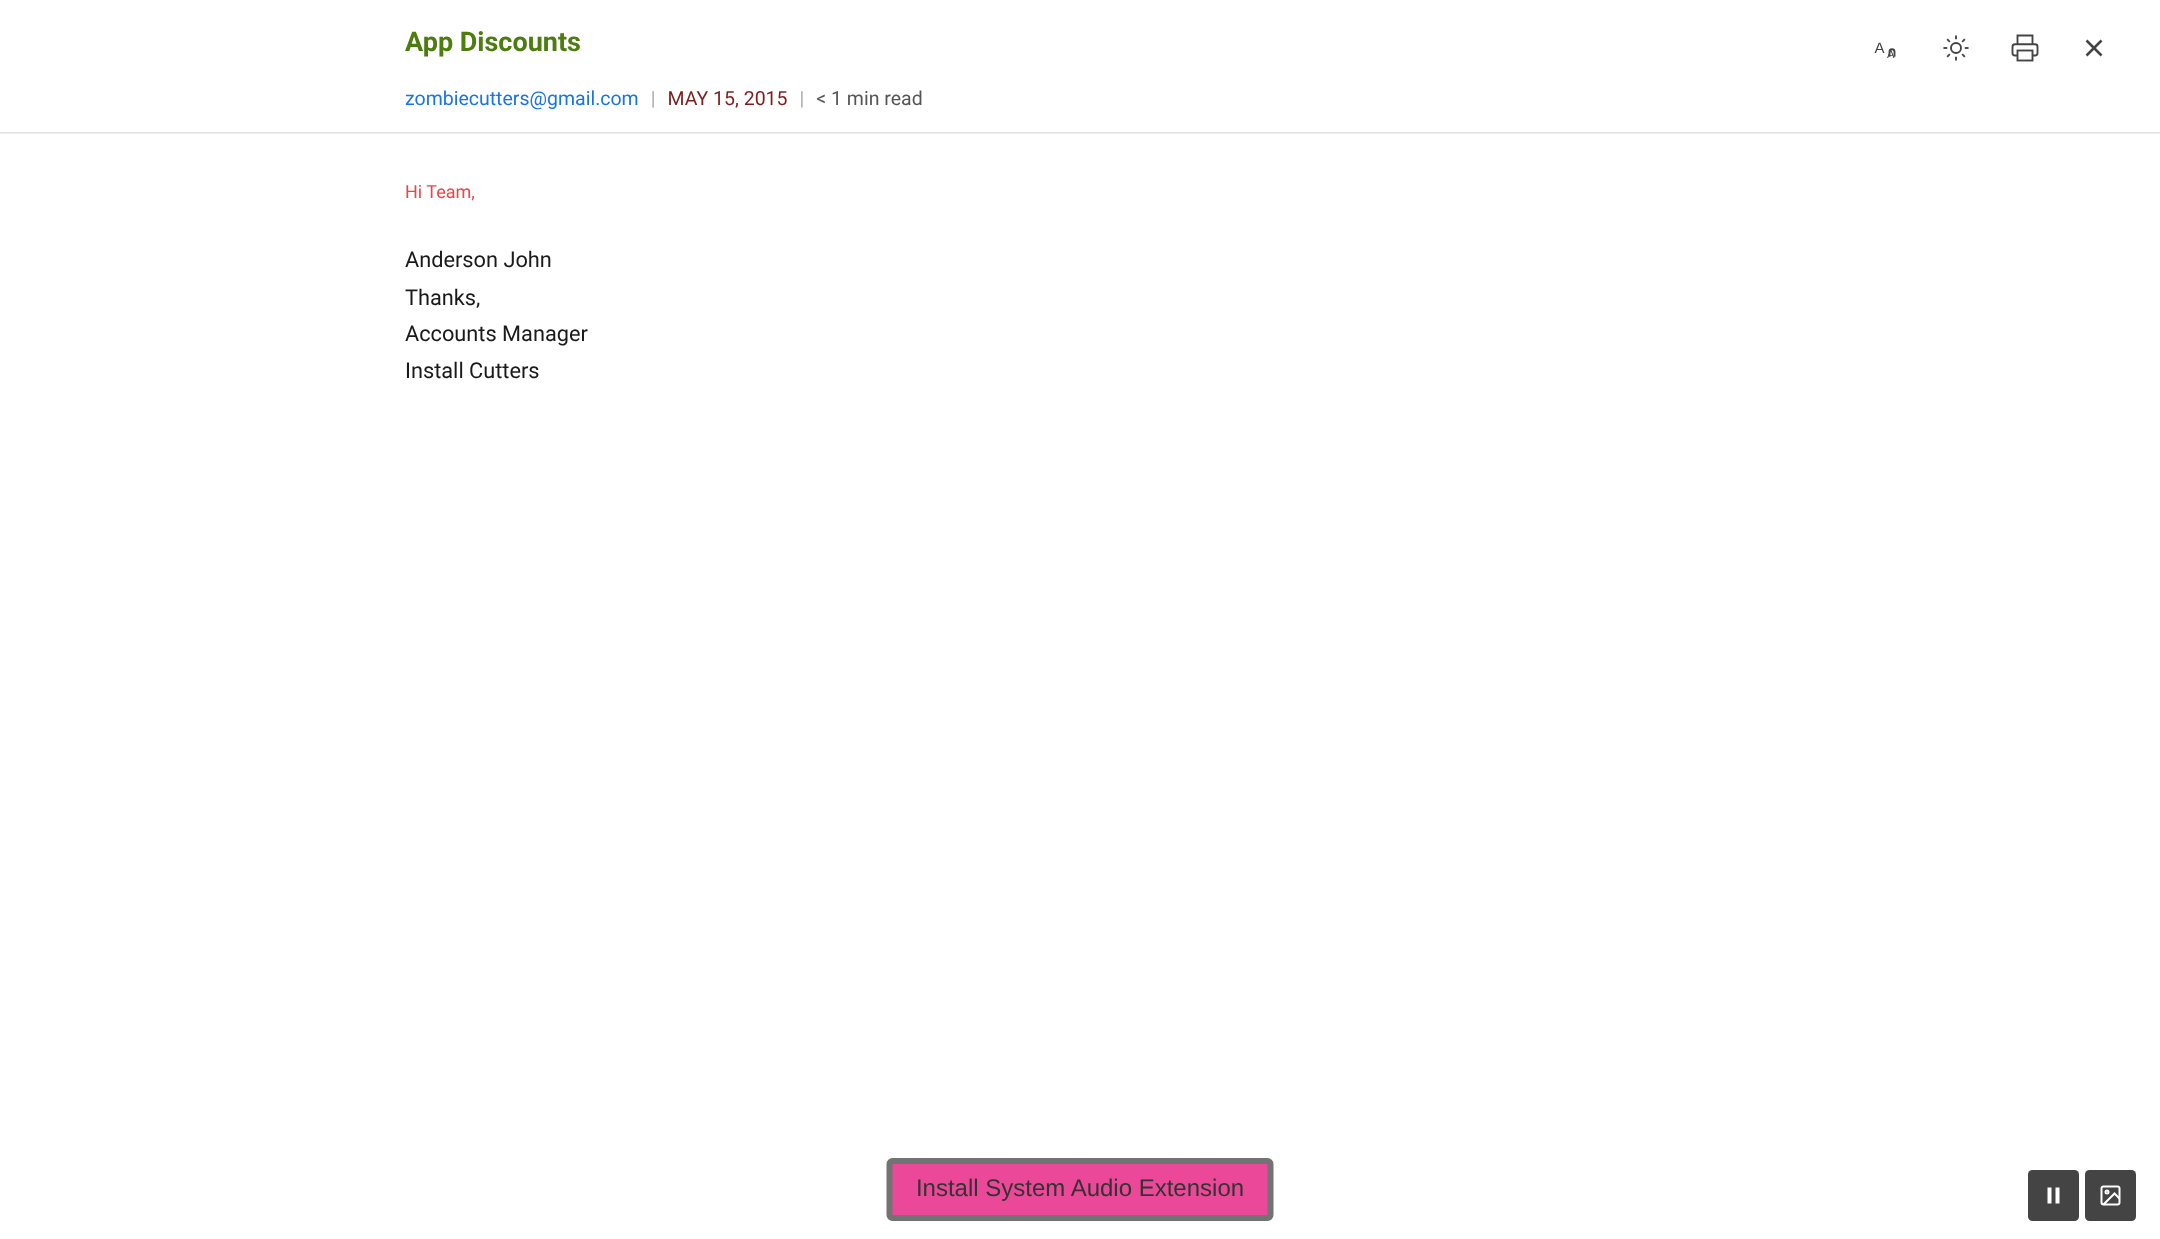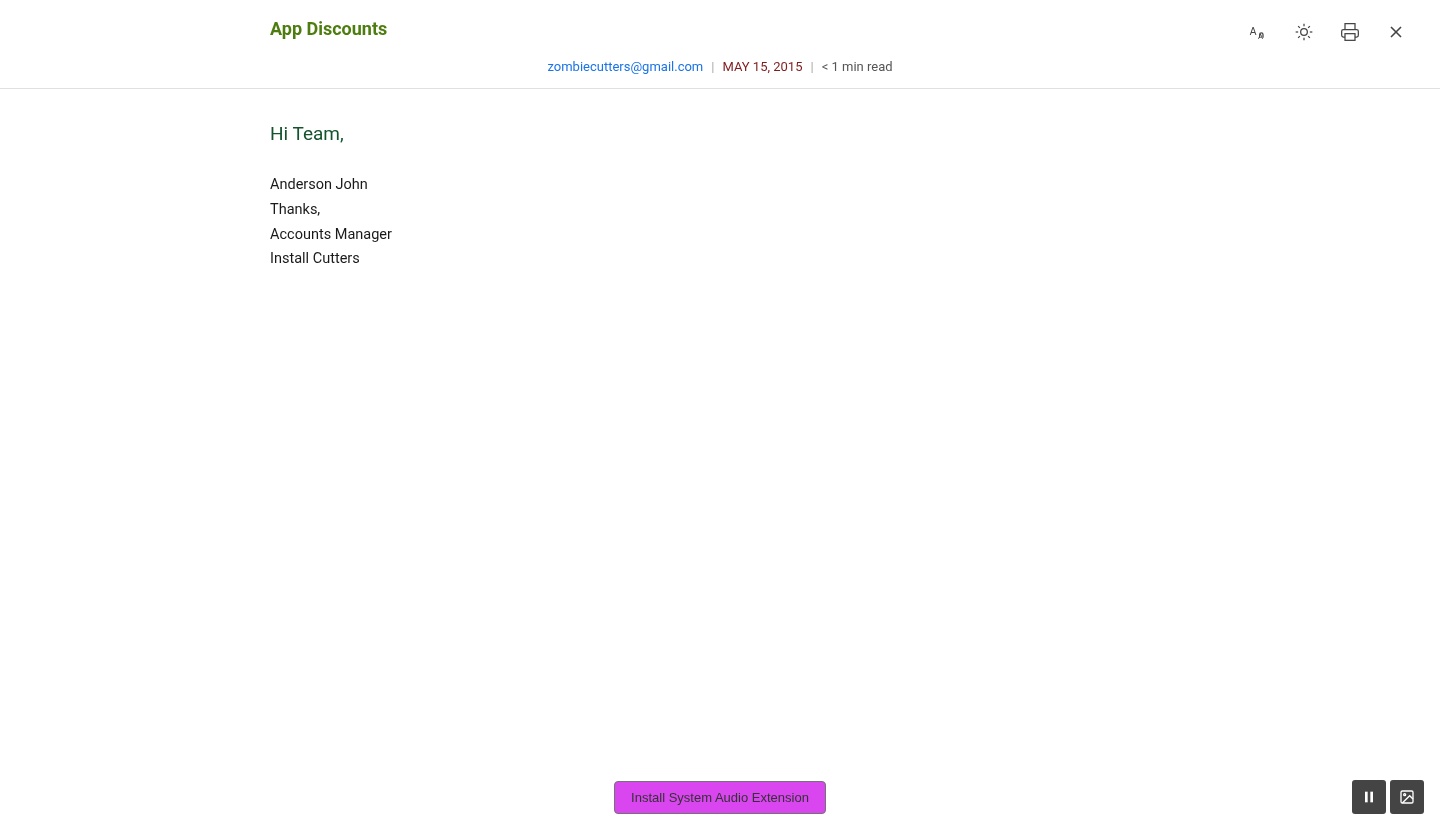--- a/index.html
+++ b/index.html
@@ -37,21 +37,20 @@
       color: #4d7c0f;
       margin-bottom: 20px;
     }
 
     .email-meta {
       display: flex;
       align-items: center;
       gap: 8px;
       font-size: 13px;
       color: #555;
-      justify-content: center;
     }
 
     .email-from {
       color: #1a73e8;
       text-decoration: none;
     }
 
     .email-meta-separator {
       color: #aaa;
     }
@@ -88,23 +87,23 @@
       height: 20px;
     }
 
     .email-body {
       padding: 30px 270px;
       flex: 1;
       overflow-y: auto;
     }
 
     .email-paragraph {
-      font-size: 19px;
+      font-size: 12px;
       line-height: 1.6;
-      color: #14532d;
+      color: #ef4444;
       margin-bottom: 24px;
     }
 
     .email-signature {
       font-size: 14.5px;
       line-height: 1.7;
       color: #1a1a1a;
     }
 
     .bottom-bar {
@@ -113,25 +112,25 @@
       left: 0;
       right: 0;
       display: flex;
       justify-content: center;
       align-items: center;
       padding: 10px 0 12px 0;
       pointer-events: none;
     }
 
     .install-btn {
-      background: #d946ef;
-      border: 1px solid #737373;
+      background: #ec4899;
+      border: 4px solid #737373;
       border-radius: 4px;
       padding: 8px 16px;
-      font-size: 13px;
+      font-size: 16px;
       color: #333;
       cursor: pointer;
       pointer-events: all;
     }
 
     .bottom-right-controls {
       position: fixed;
       bottom: 12px;
       right: 16px;
       display: flex;

